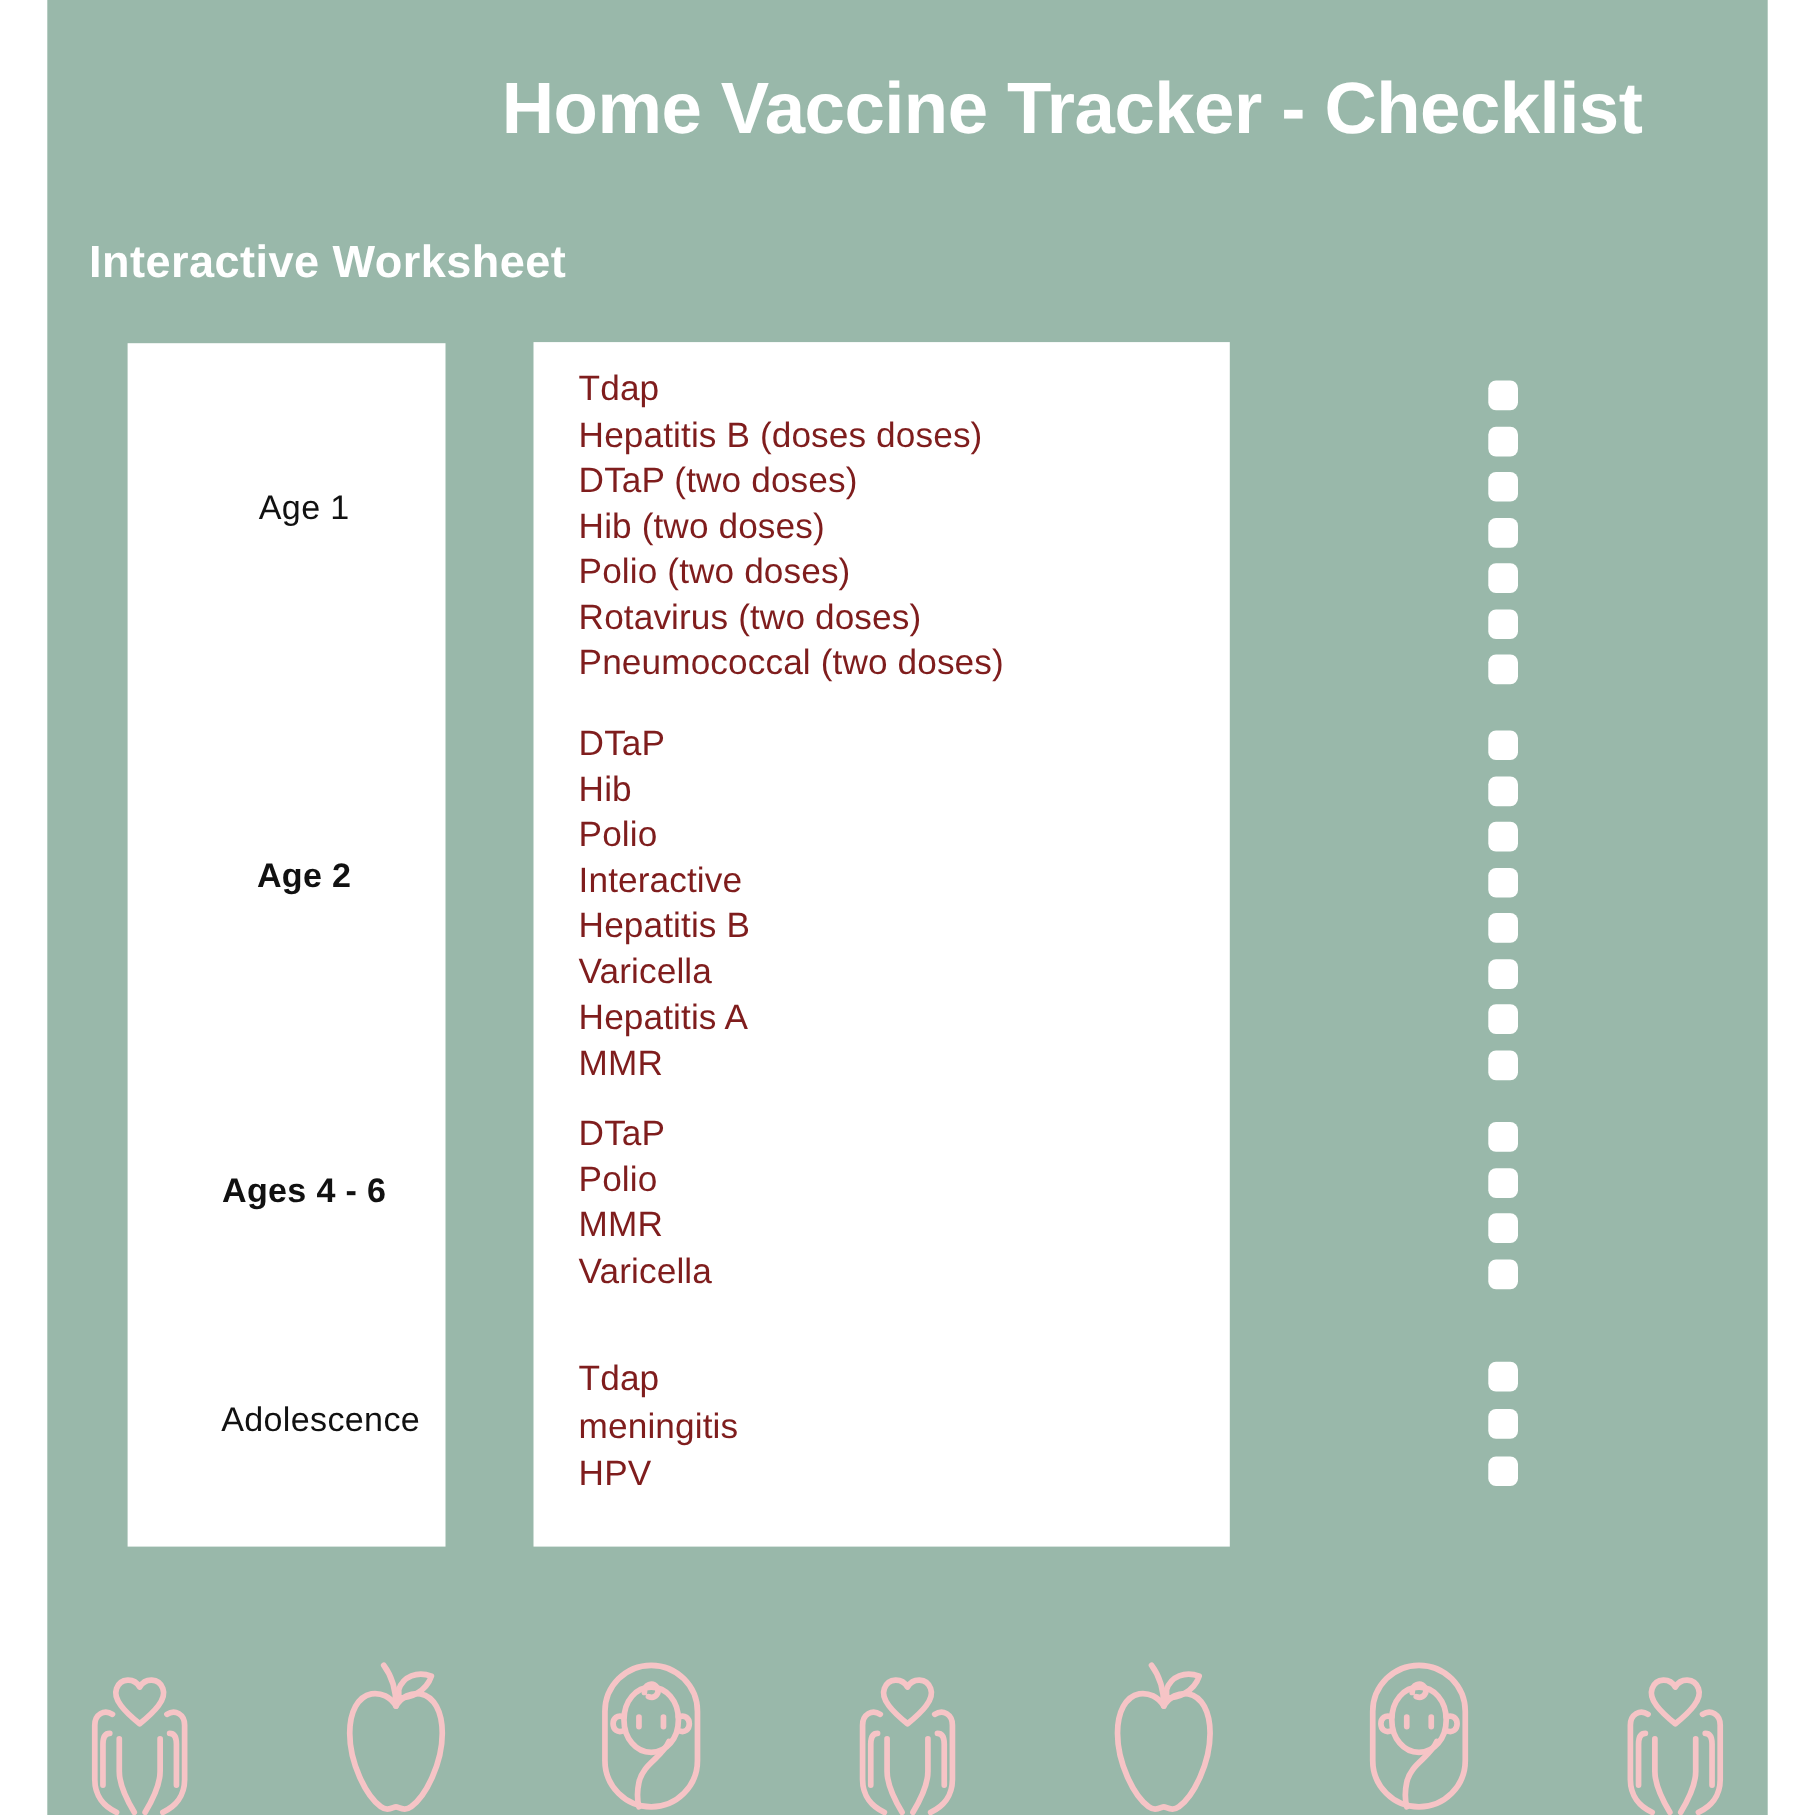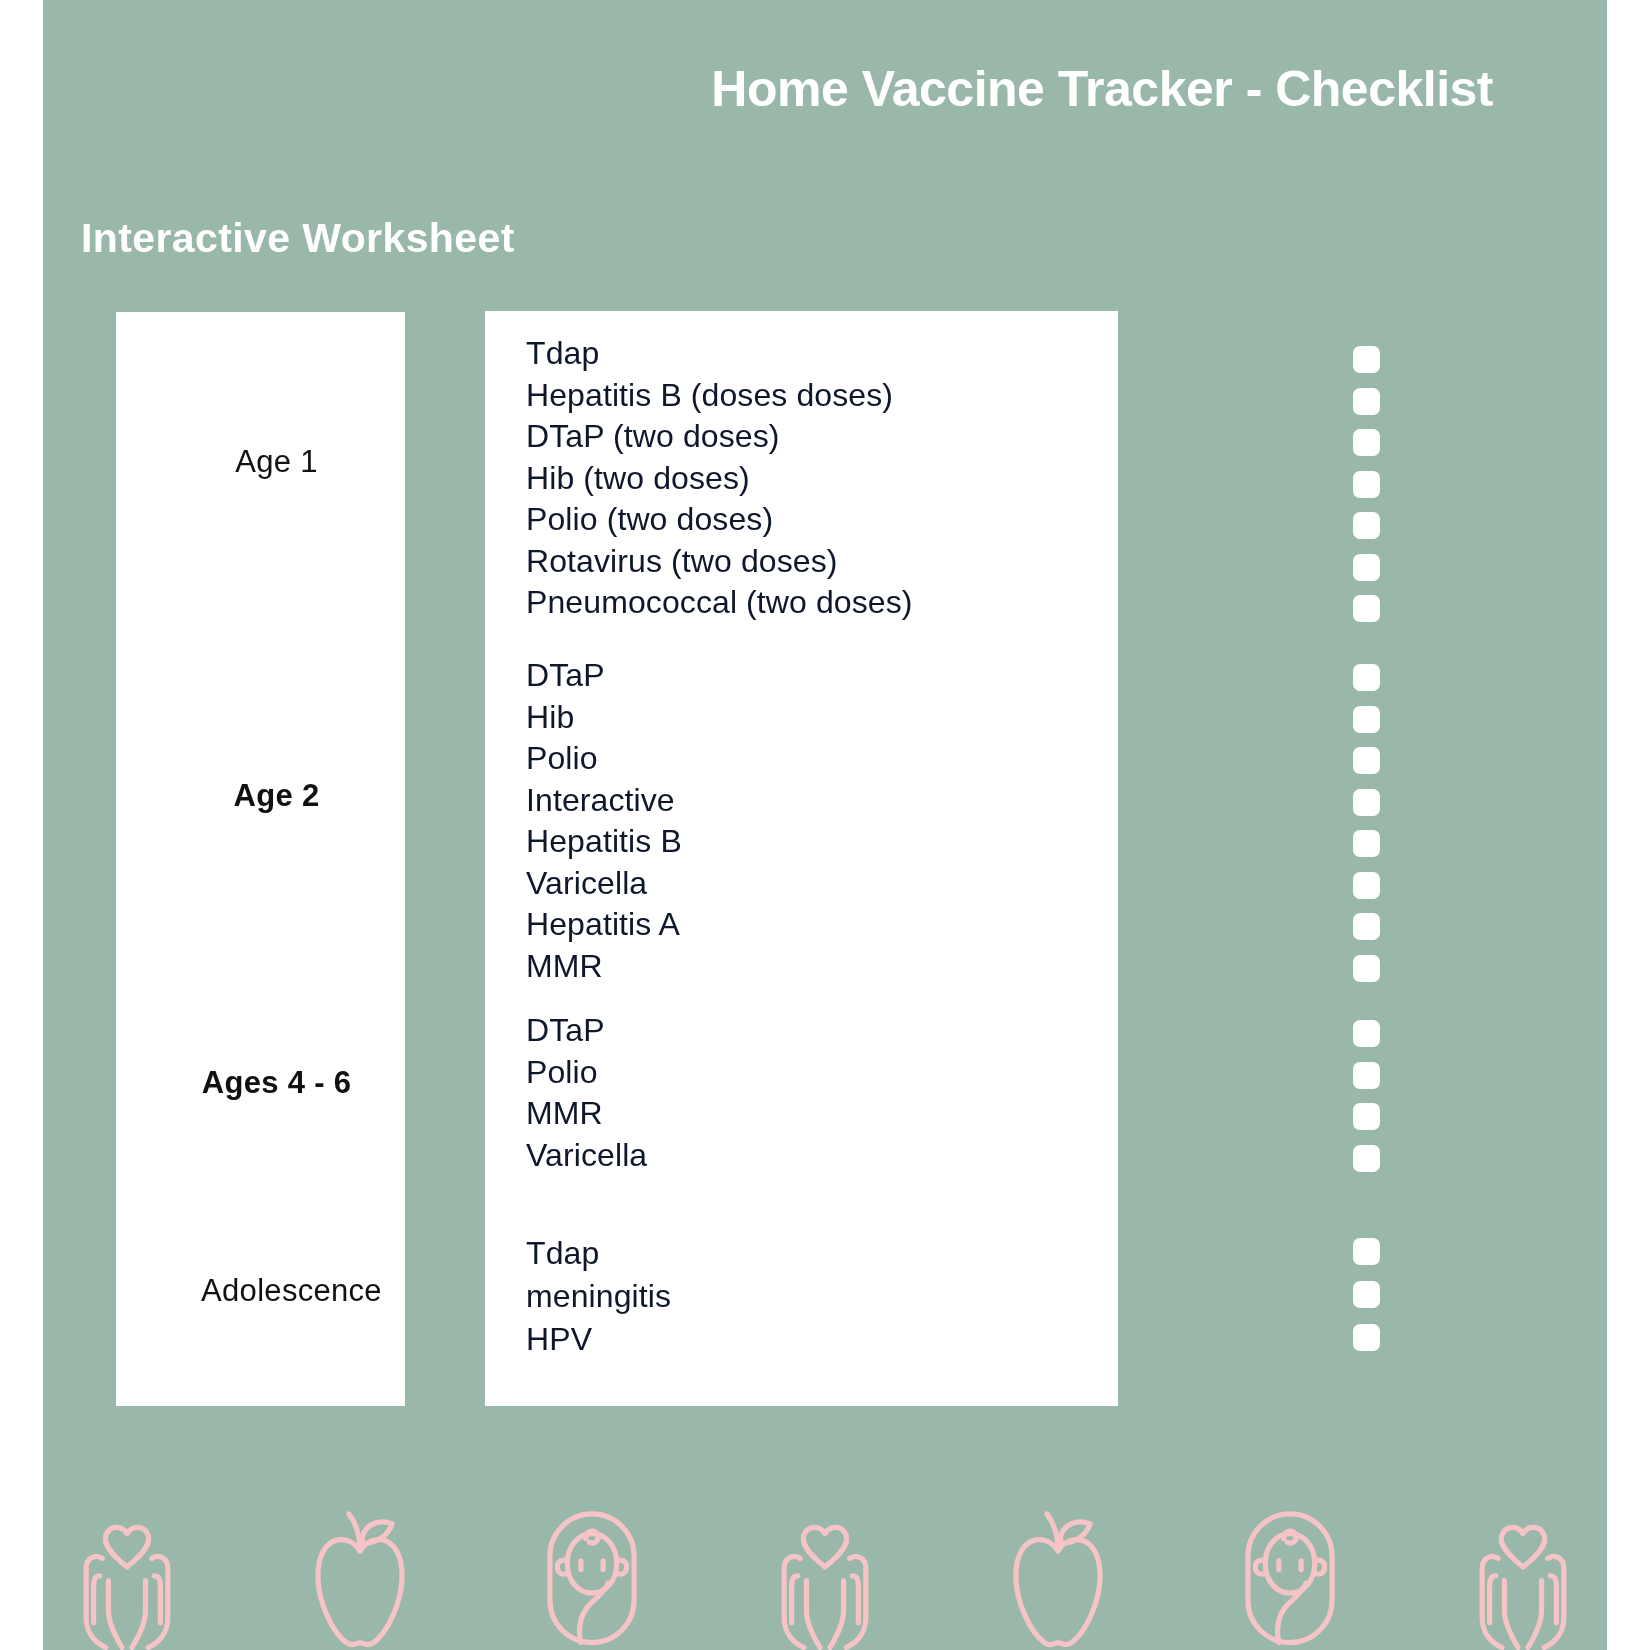--- a/index.html
+++ b/index.html
@@ -23,21 +23,21 @@
     overflow:hidden;
   }
 
   
   #title {
     position:absolute;
     left:0; top:62px;
     width:1450px;
     text-align:right;
     color:#ffffff;
-    font-size:50px;
+    font-size:66px;
     font-weight:700;
     letter-spacing:-0.5px;
     line-height:1.1;
     white-space:nowrap;
   }
   #subtitle {
     position:absolute;
     left:38px; top:215px;
     color:#ffffff;
     font-size:41px;
@@ -70,21 +70,21 @@
     letter-spacing:0.3px;
     padding-left:32px;
   }
 
   
   .vax-group {
     position:absolute;
     left:41px;
   }
   .vax-item {
-    color:#0f172a;
+    color:#7f1d1d;
     font-size:32px;
     font-weight:400;
     line-height:41.5px;
     white-space:nowrap;
     letter-spacing:0.1px;
   }
   .vax-group.wide .vax-item { line-height:43px; }
 
   
   .cb-group { position:absolute; left:1310px; }

